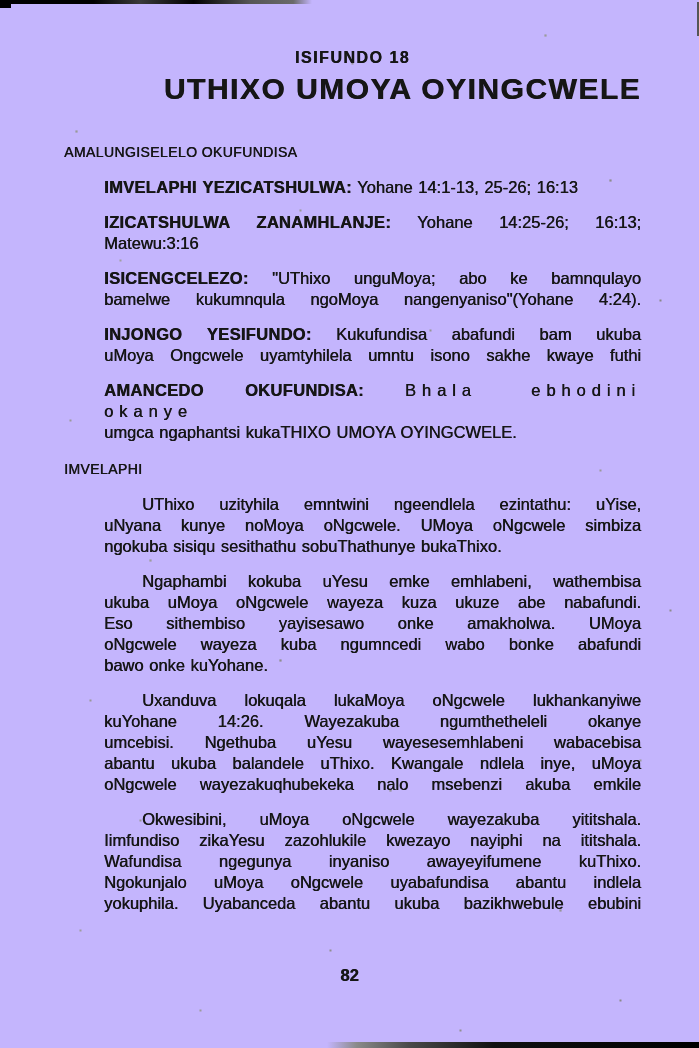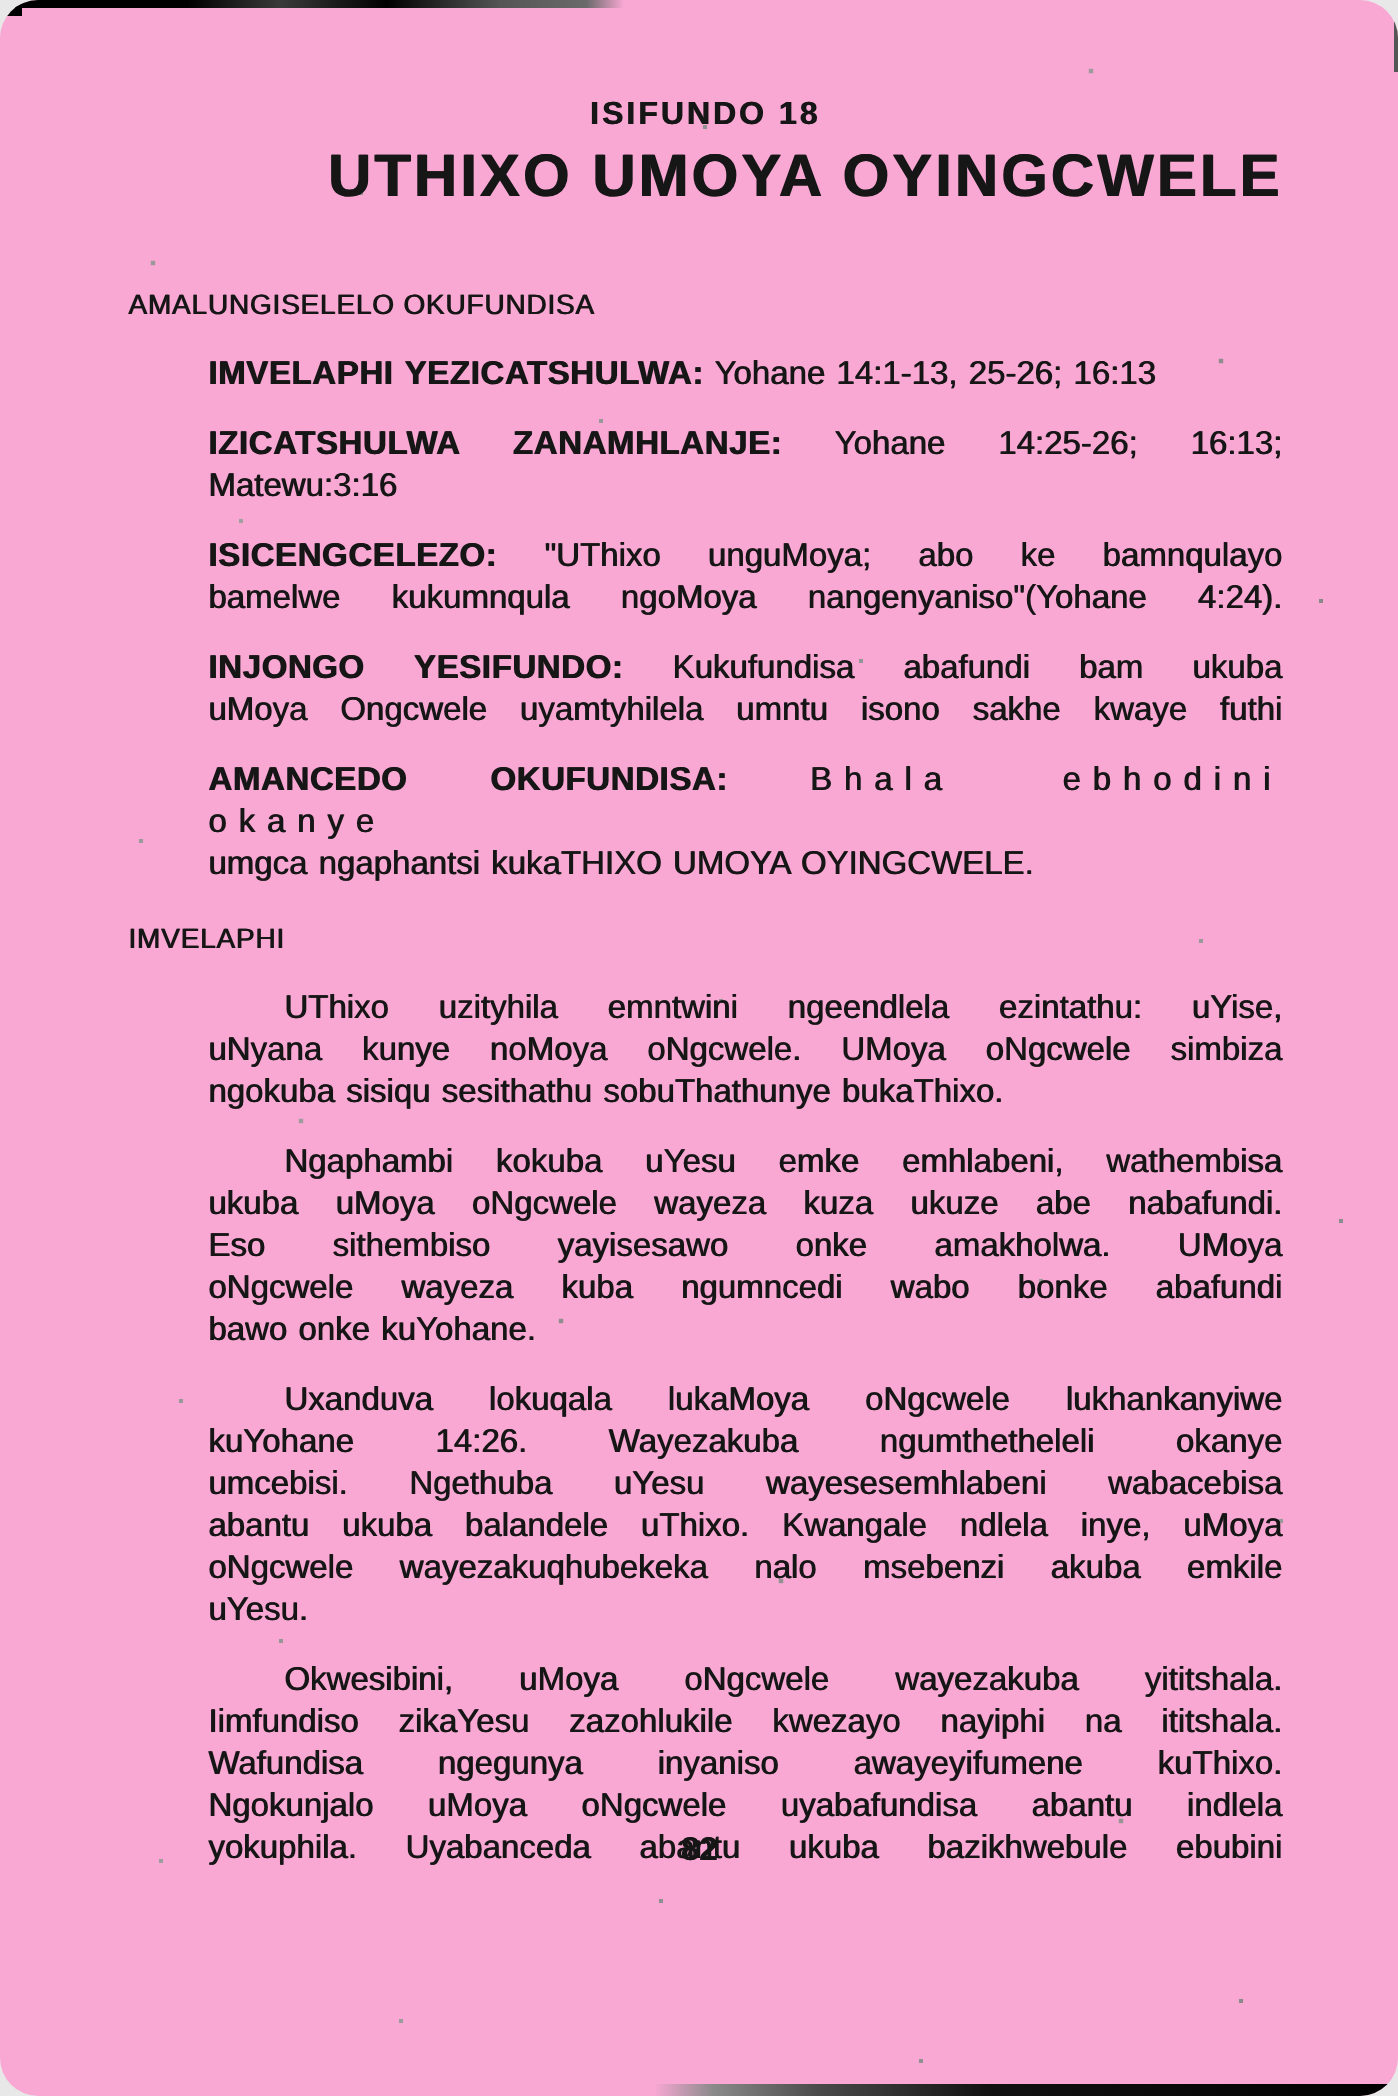--- a/index.html
+++ b/index.html
@@ -1,19 +1,19 @@
 <!DOCTYPE html>
 <html><head>
 <meta charset="utf-8">
 <style>
   html,body{margin:0;padding:0;background:#e8e8e8;}
   .page{
-    position:relative;width:699px;height:1048px;background:#f9a8d4;
+    position:relative;width:699px;height:1048px;background:#c4b5fd;
     overflow:hidden;font-family:"Liberation Sans","DejaVu Sans",sans-serif;
-    color:#161616;margin:0 auto;border-radius:19px;
+    color:#161616;margin:0 auto;
   }
   .content{position:absolute;left:64px;top:48px;width:577px;}
   .kicker{
     text-align:center;font-size:16px;font-weight:bold;letter-spacing:1.5px;
     line-height:20px;text-shadow:0.4px 0 currentColor;
   }
   .title{
     text-align:right;font-size:30px;font-weight:bold;letter-spacing:1.5px;
     line-height:38px;margin-top:2px;text-shadow:0.6px 0 currentColor;
   }
@@ -25,21 +25,21 @@
   .para{
     margin-top:14px;font-size:16.5px;line-height:21px;font-weight:400;
     text-shadow:0.45px 0 currentColor;word-spacing:1px;
   }
   .line{text-align:justify;text-align-last:justify;margin-left:40px;}
   .line.left{text-align-last:left;}
   .line.indent{text-indent:38px;}
   .lbl{font-weight:bold;letter-spacing:0.3px;text-shadow:0.5px 0 currentColor;}
   .spaced{letter-spacing:0.36em;word-spacing:0.5em;}
   .pagenum{
-    position:absolute;top:916px;left:0;width:100%;text-align:center;
+    position:absolute;top:966px;left:0;width:100%;text-align:center;
     font-size:16.5px;font-weight:bold;text-shadow:0.4px 0 currentColor;
   }
   
   .edge-top{
     position:absolute;top:0;left:0;width:312px;height:4px;
     background:linear-gradient(to right,#000 0%,#000 30%,#3a3a3a 45%,#000 62%,#555 80%,#6a6a6a 94%,rgba(0,0,0,0) 100%);
   }
   .corner-tl{position:absolute;top:0;left:0;width:11px;height:8px;background:#000;}
   .edge-bottom{
     position:absolute;bottom:0;right:0;width:372px;height:6px;
@@ -118,21 +118,20 @@
       <div class="line">oNgcwele wayeza kuba ngumncedi wabo bonke abafundi</div>
       <div class="line left">bawo onke kuYohane.</div>
     </div>
 
     <div class="para">
       <div class="line indent">Uxanduva lokuqala lukaMoya oNgcwele lukhankanyiwe</div>
       <div class="line">kuYohane 14:26. Wayezakuba ngumthetheleli okanye</div>
       <div class="line">umcebisi. Ngethuba uYesu wayesesemhlabeni wabacebisa</div>
       <div class="line">abantu ukuba balandele uThixo. Kwangale ndlela inye, uMoya</div>
       <div class="line">oNgcwele wayezakuqhubekeka nalo msebenzi akuba emkile</div>
-      <div class="line left">uYesu.</div>
     </div>
 
     <div class="para">
       <div class="line indent">Okwesibini, uMoya oNgcwele wayezakuba yititshala.</div>
       <div class="line">Iimfundiso zikaYesu zazohlukile kwezayo nayiphi na ititshala.</div>
       <div class="line">Wafundisa ngegunya inyaniso awayeyifumene kuThixo.</div>
       <div class="line">Ngokunjalo uMoya oNgcwele uyabafundisa abantu indlela</div>
       <div class="line">yokuphila. Uyabanceda abantu ukuba bazikhwebule ebubini</div>
     </div>
 

